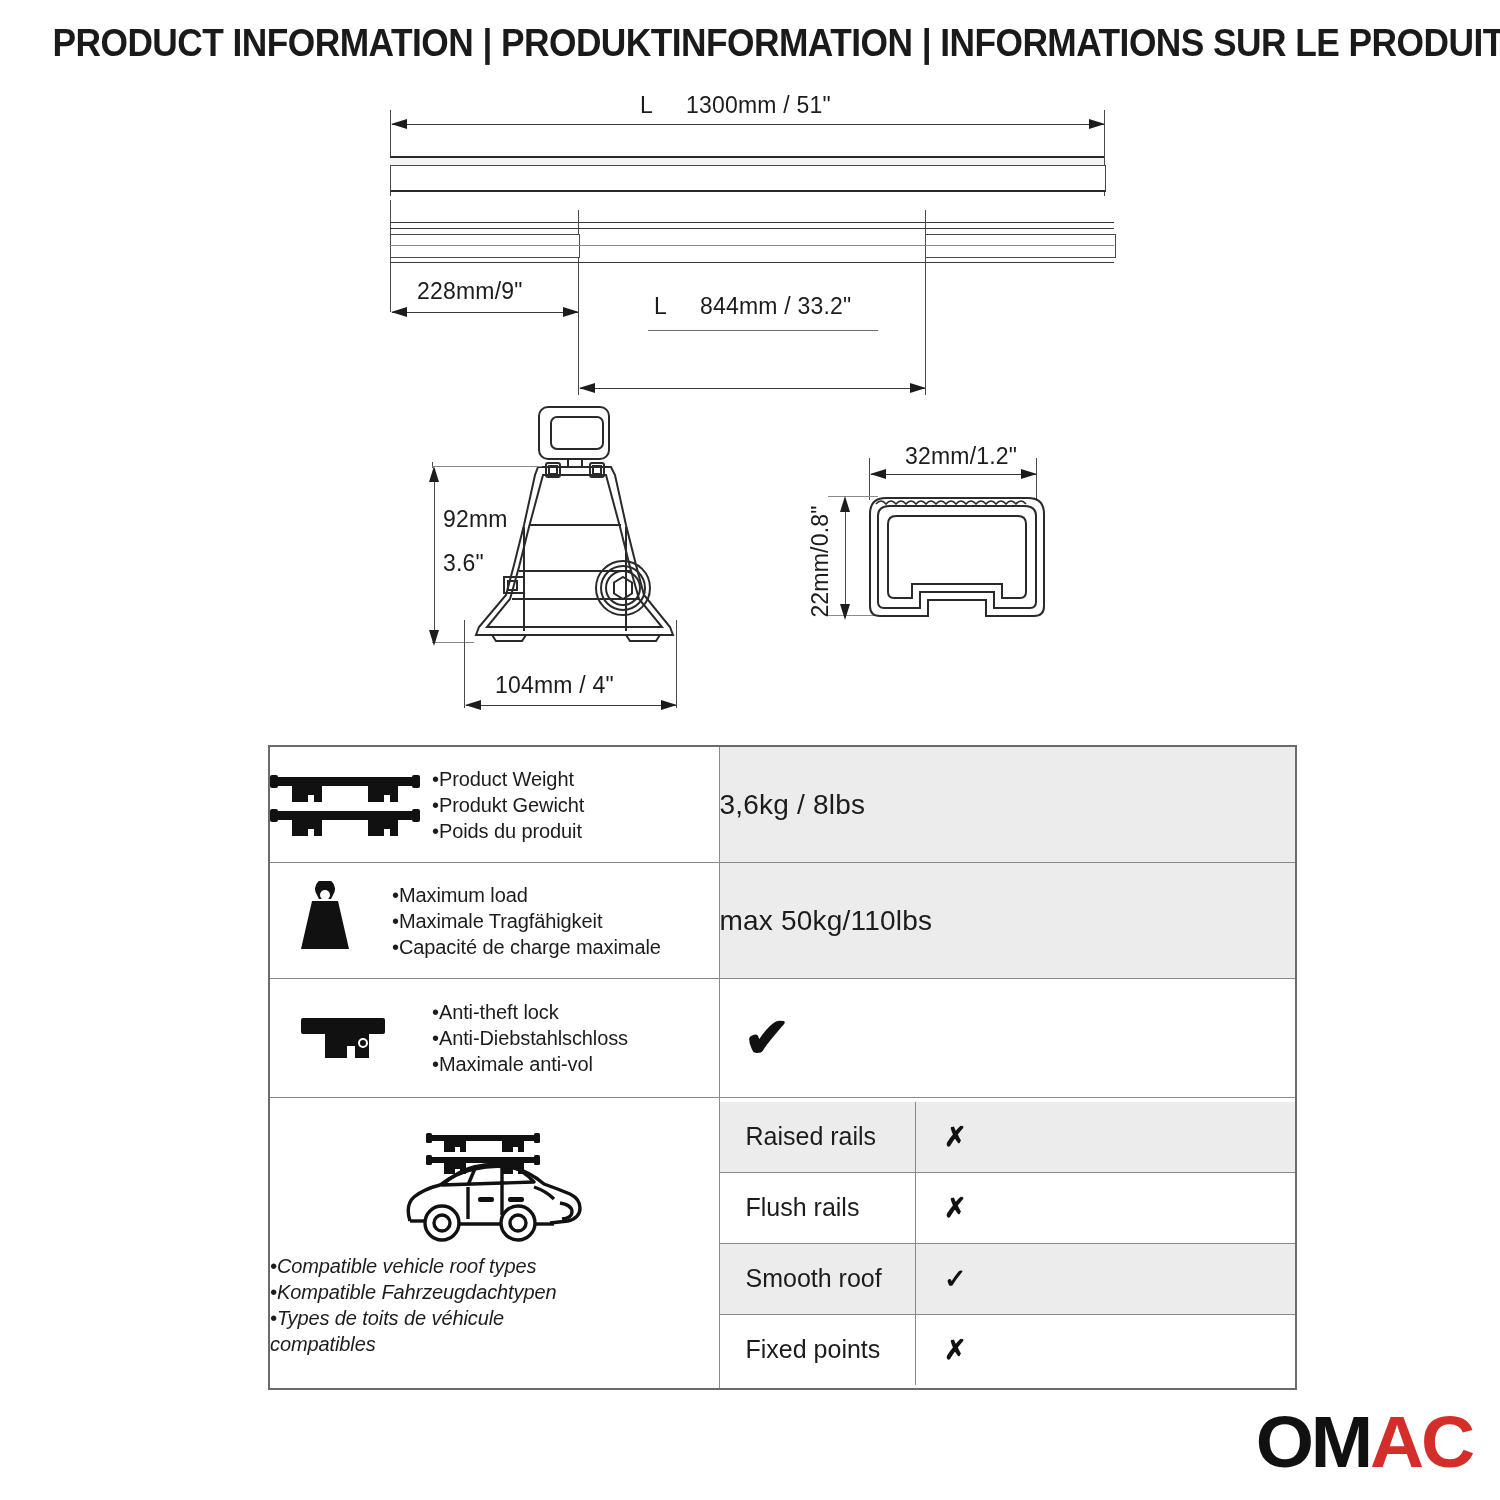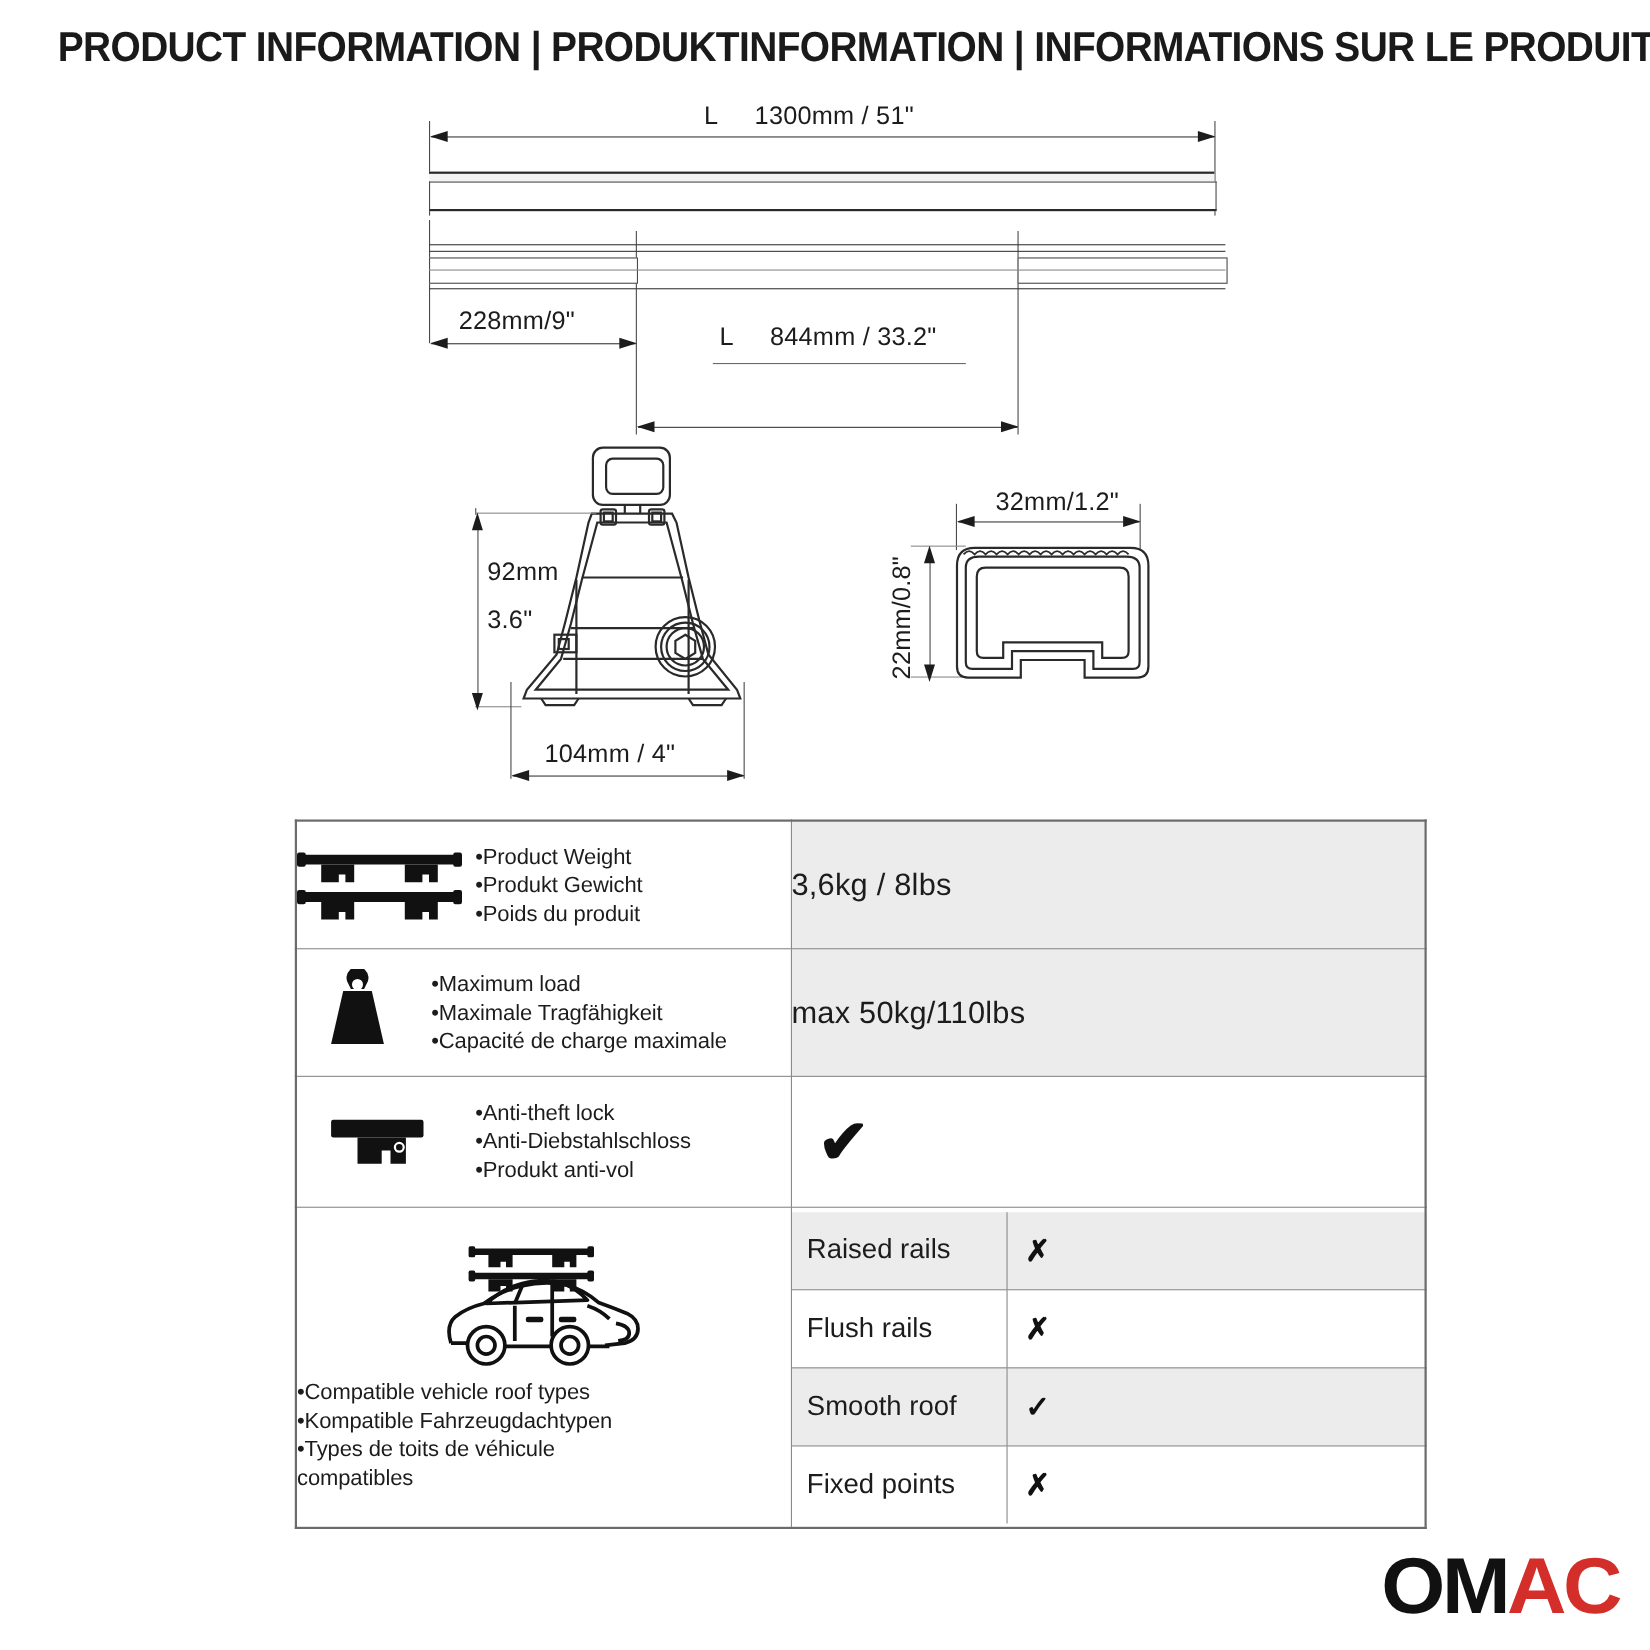--- a/index.html
+++ b/index.html
@@ -138,20 +138,21 @@
     align-items: center;
     justify-content: center;
   }
   .roof-label-cell {
     padding: 8px 6px 8px 12px;
   }
   .roof-stack {
     display: flex;
     flex-direction: column;
     align-items: center;
+    font-style: italic;
   }
   .roof-stack .bullets {
     align-self: stretch;
     margin-top: 6px;
   }
   .subrow-name {
     font-size: 25px;
     padding-left: 14px;
     color: #1c1c1c;
   }
@@ -169,20 +170,21 @@
     font-weight: 700;
   }
   #subtable {
     width: 100%;
     border-collapse: collapse;
     table-layout: fixed;
   }
   #subtable td {
     border: 1px solid #8a8a8a;
     height: 70px;
+    padding-left: 12px;
   }
   #subtable tr td:first-child { border-left: none; }
   #subtable tr td:last-child { border-right: none; }
   #subtable tr:first-child td { border-top: none; }
   #subtable tr:last-child td { border-bottom: none; }
   .nopad { padding: 0 !important; }
 
   
   #logo {
     position: absolute;
@@ -387,21 +389,21 @@
                 <g fill="#111111">
                   <rect x="4" y="10" width="84" height="16" rx="2"></rect>
                   <path d="M28 26 h44 v24 h-14 v-12 h-8 v12 h-22 z"></path>
                 </g>
                 <circle cx="66" cy="35" r="4" fill="none" stroke="#ffffff" stroke-width="2"></circle>
               </svg>
             </span>
             <span class="bullets">
               <div>•Anti-theft lock</div>
               <div>•Anti-Diebstahlschloss</div>
-              <div>•Produkt anti-vol</div>
+              <div>•Maximale anti-vol</div>
             </span>
           </div>
         </td>
         <td>
           <div class="bigcheck">✔</div>
         </td>
       </tr>
 
       <tr>
         <td class="roof-label-cell" style="height:290px;">

